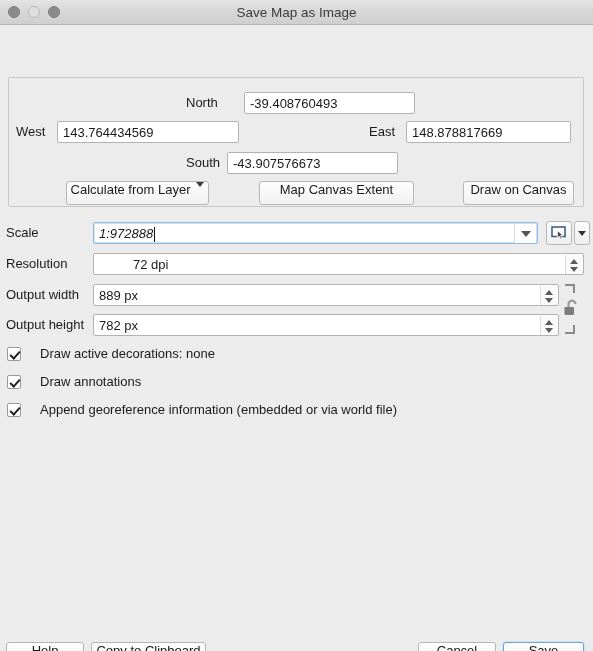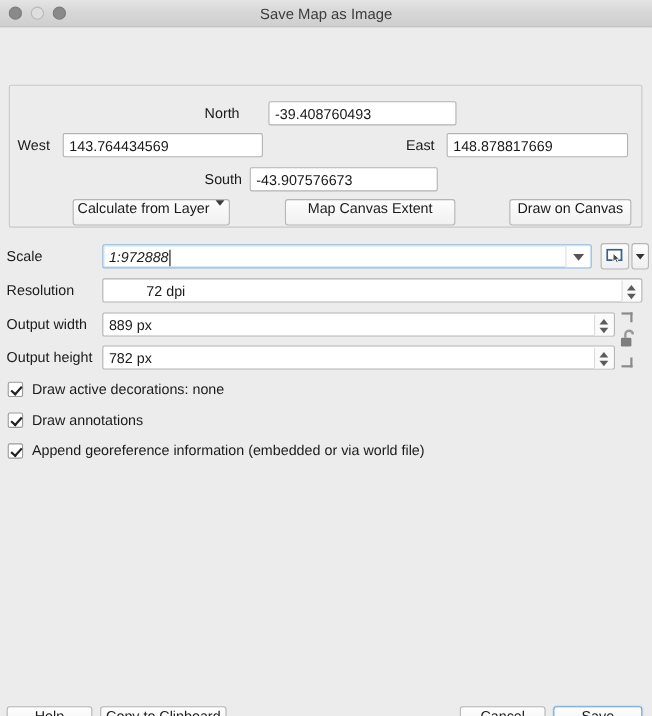--- a/index.html
+++ b/index.html
@@ -212,21 +212,21 @@
   }
   .bracket.tl { left: 3px; top: 0;  border-width: 2px 2px 0 0; }
   .bracket.bl { left: 3px; bottom: 0; border-width: 0 2px 2px 0; }
 
   
   .checkrow {
     position: absolute;
     left: 7px;
     display: flex;
     align-items: center;
-    gap: 8px;
+    gap: 19px;
     font-size: 13px;
   }
   .cbox {
     width: 14px; height: 14px;
     background: #fff;
     border: 1px solid #9b9b9b;
     border-radius: 2px;
     position: relative;
     flex: 0 0 auto;
   }

